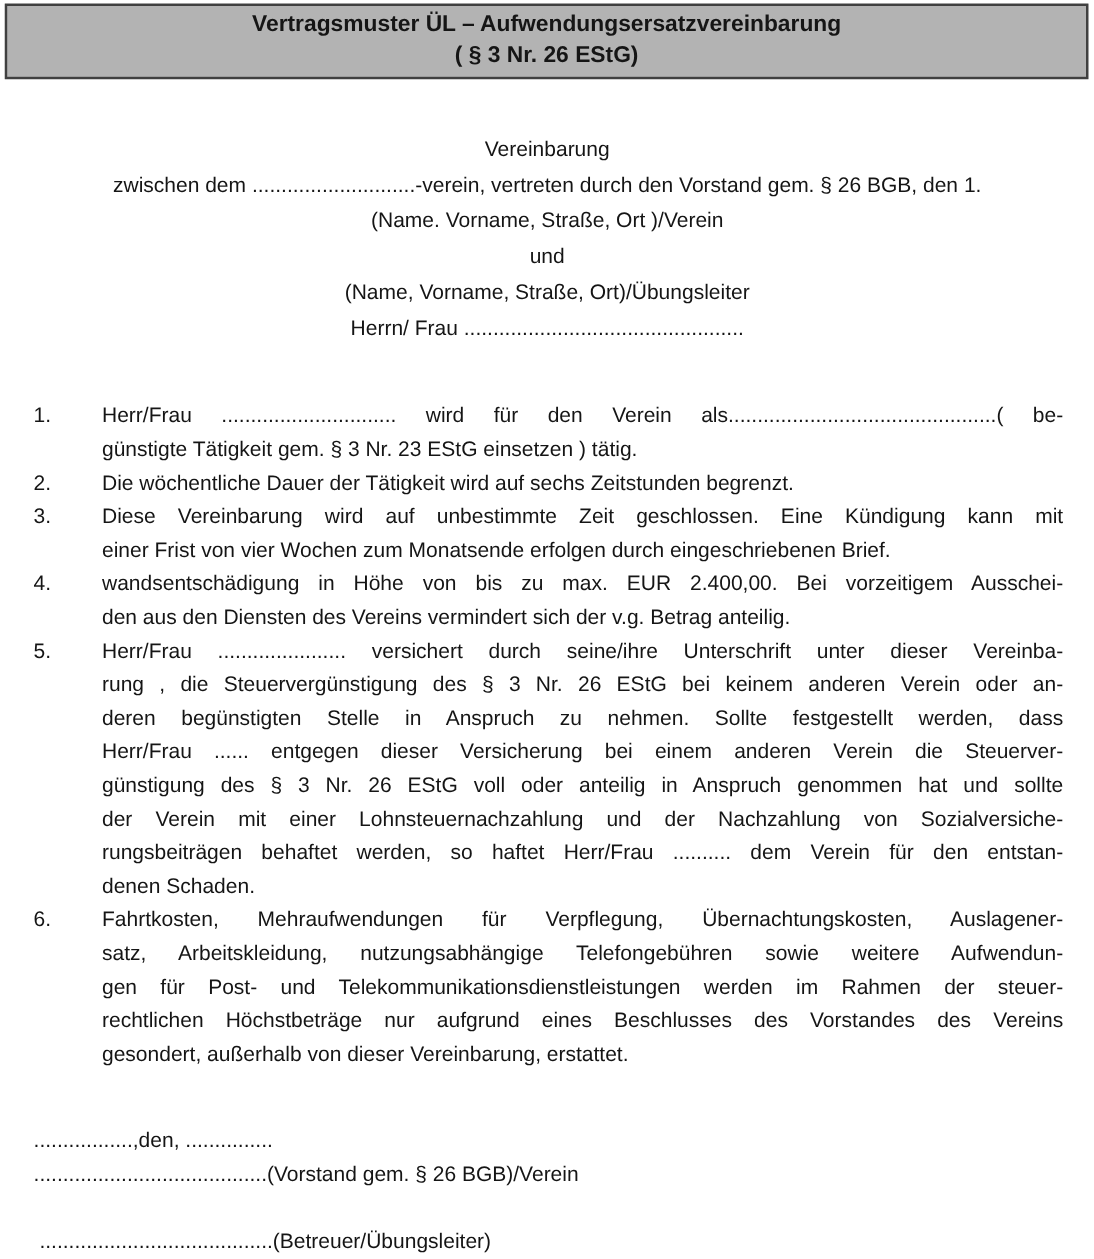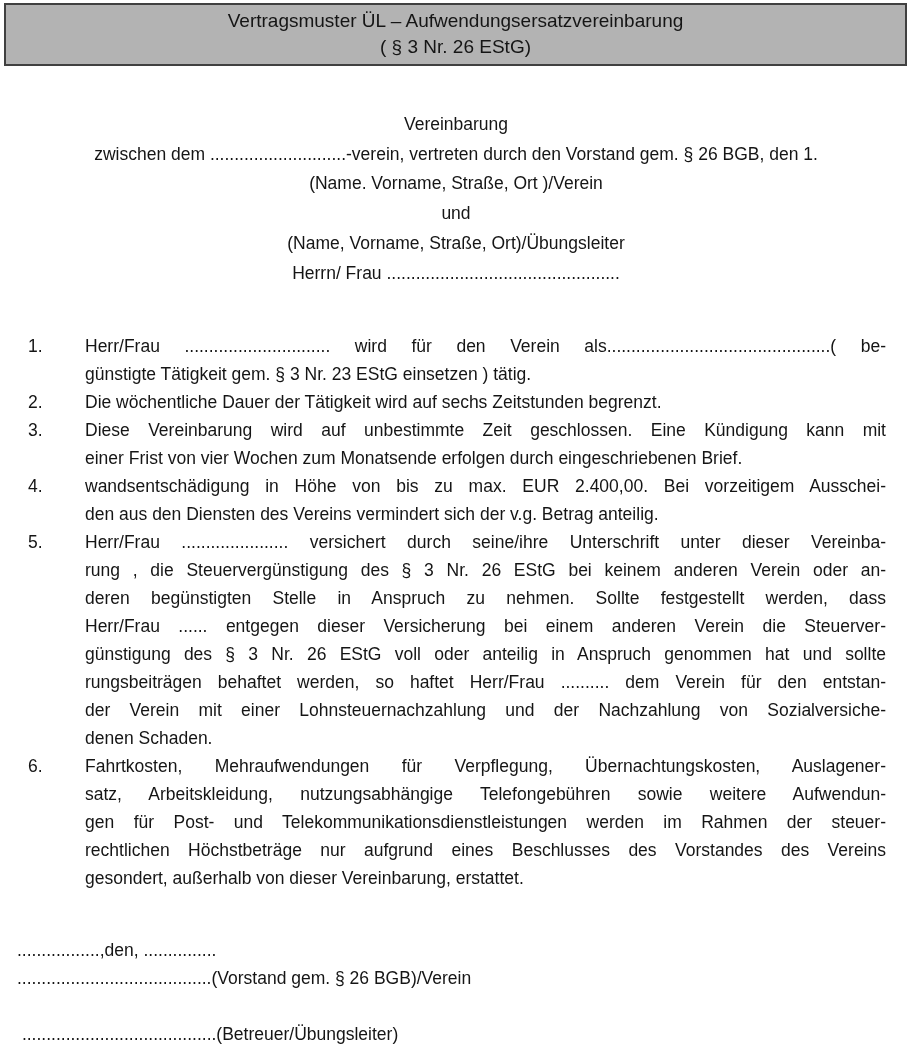--- a/index.html
+++ b/index.html
@@ -14,21 +14,21 @@
   }
   .title-box {
     position: absolute;
     left: 4px;
     top: 3px;
     right: 5px;
     box-sizing: border-box;
     background: #b3b3b3;
     border: 2px solid #404040;
     text-align: center;
-    font-weight: 400;
+    font-weight: 700;
     font-size: 19px;
     line-height: 26px;
     padding: 3px 0 4px 0;
   }
   .intro {
     position: absolute;
     top: 110px;
     left: 0;
     right: 0;
     text-align: center;
@@ -59,21 +59,21 @@
   .line.just {
     text-align: justify;
     -moz-text-align-last: justify;
     text-align-last: justify;
   }
   .closing {
     position: absolute;
     top: 936px;
     left: 0;
     right: 0;
-    padding-left: 17px;
+    padding-left: 28px;
     font-size: 17.5px;
     line-height: 28px;
     white-space: pre-wrap;
   }
   .sig-line { min-height: 28px; }
 </style>
 </head>
 <body>
 
 <div class="page">
@@ -121,22 +121,22 @@
         </div>
       </div>
       <div class="clause">
         <div class="num">5.</div>
         <div class="body-col">
           <div class="line just">Herr/Frau ...................... versichert durch seine/ihre Unterschrift unter dieser Vereinba-</div>
           <div class="line just">rung , die Steuervergünstigung des § 3 Nr. 26 EStG bei keinem anderen Verein oder an-</div>
           <div class="line just">deren begünstigten Stelle in Anspruch zu nehmen. Sollte festgestellt werden, dass</div>
           <div class="line just">Herr/Frau ...... entgegen dieser Versicherung bei  einem anderen Verein die Steuerver-</div>
           <div class="line just">günstigung des § 3 Nr. 26 EStG voll oder anteilig in Anspruch genommen hat und sollte</div>
+          <div class="line just">der Verein mit einer Lohnsteuernachzahlung und der  Nachzahlung von Sozialversiche-</div>
           <div class="line just">rungsbeiträgen behaftet werden, so haftet Herr/Frau .......... dem Verein für den entstan-</div>
-          <div class="line just">der Verein mit einer Lohnsteuernachzahlung und der  Nachzahlung von Sozialversiche-</div>
           <div class="line">denen Schaden.</div>
         </div>
       </div>
       <div class="clause">
         <div class="num">6.</div>
         <div class="body-col">
           <div class="line just">Fahrtkosten, Mehraufwendungen für Verpflegung, Übernachtungskosten, Auslagener-</div>
           <div class="line just">satz, Arbeitskleidung, nutzungsabhängige Telefongebühren  sowie weitere Aufwendun-</div>
           <div class="line just">gen für Post- und Telekommunikationsdienstleistungen werden im Rahmen der steuer-</div>
           <div class="line just">rechtlichen Höchstbeträge nur aufgrund eines Beschlusses des Vorstandes  des Vereins</div>

